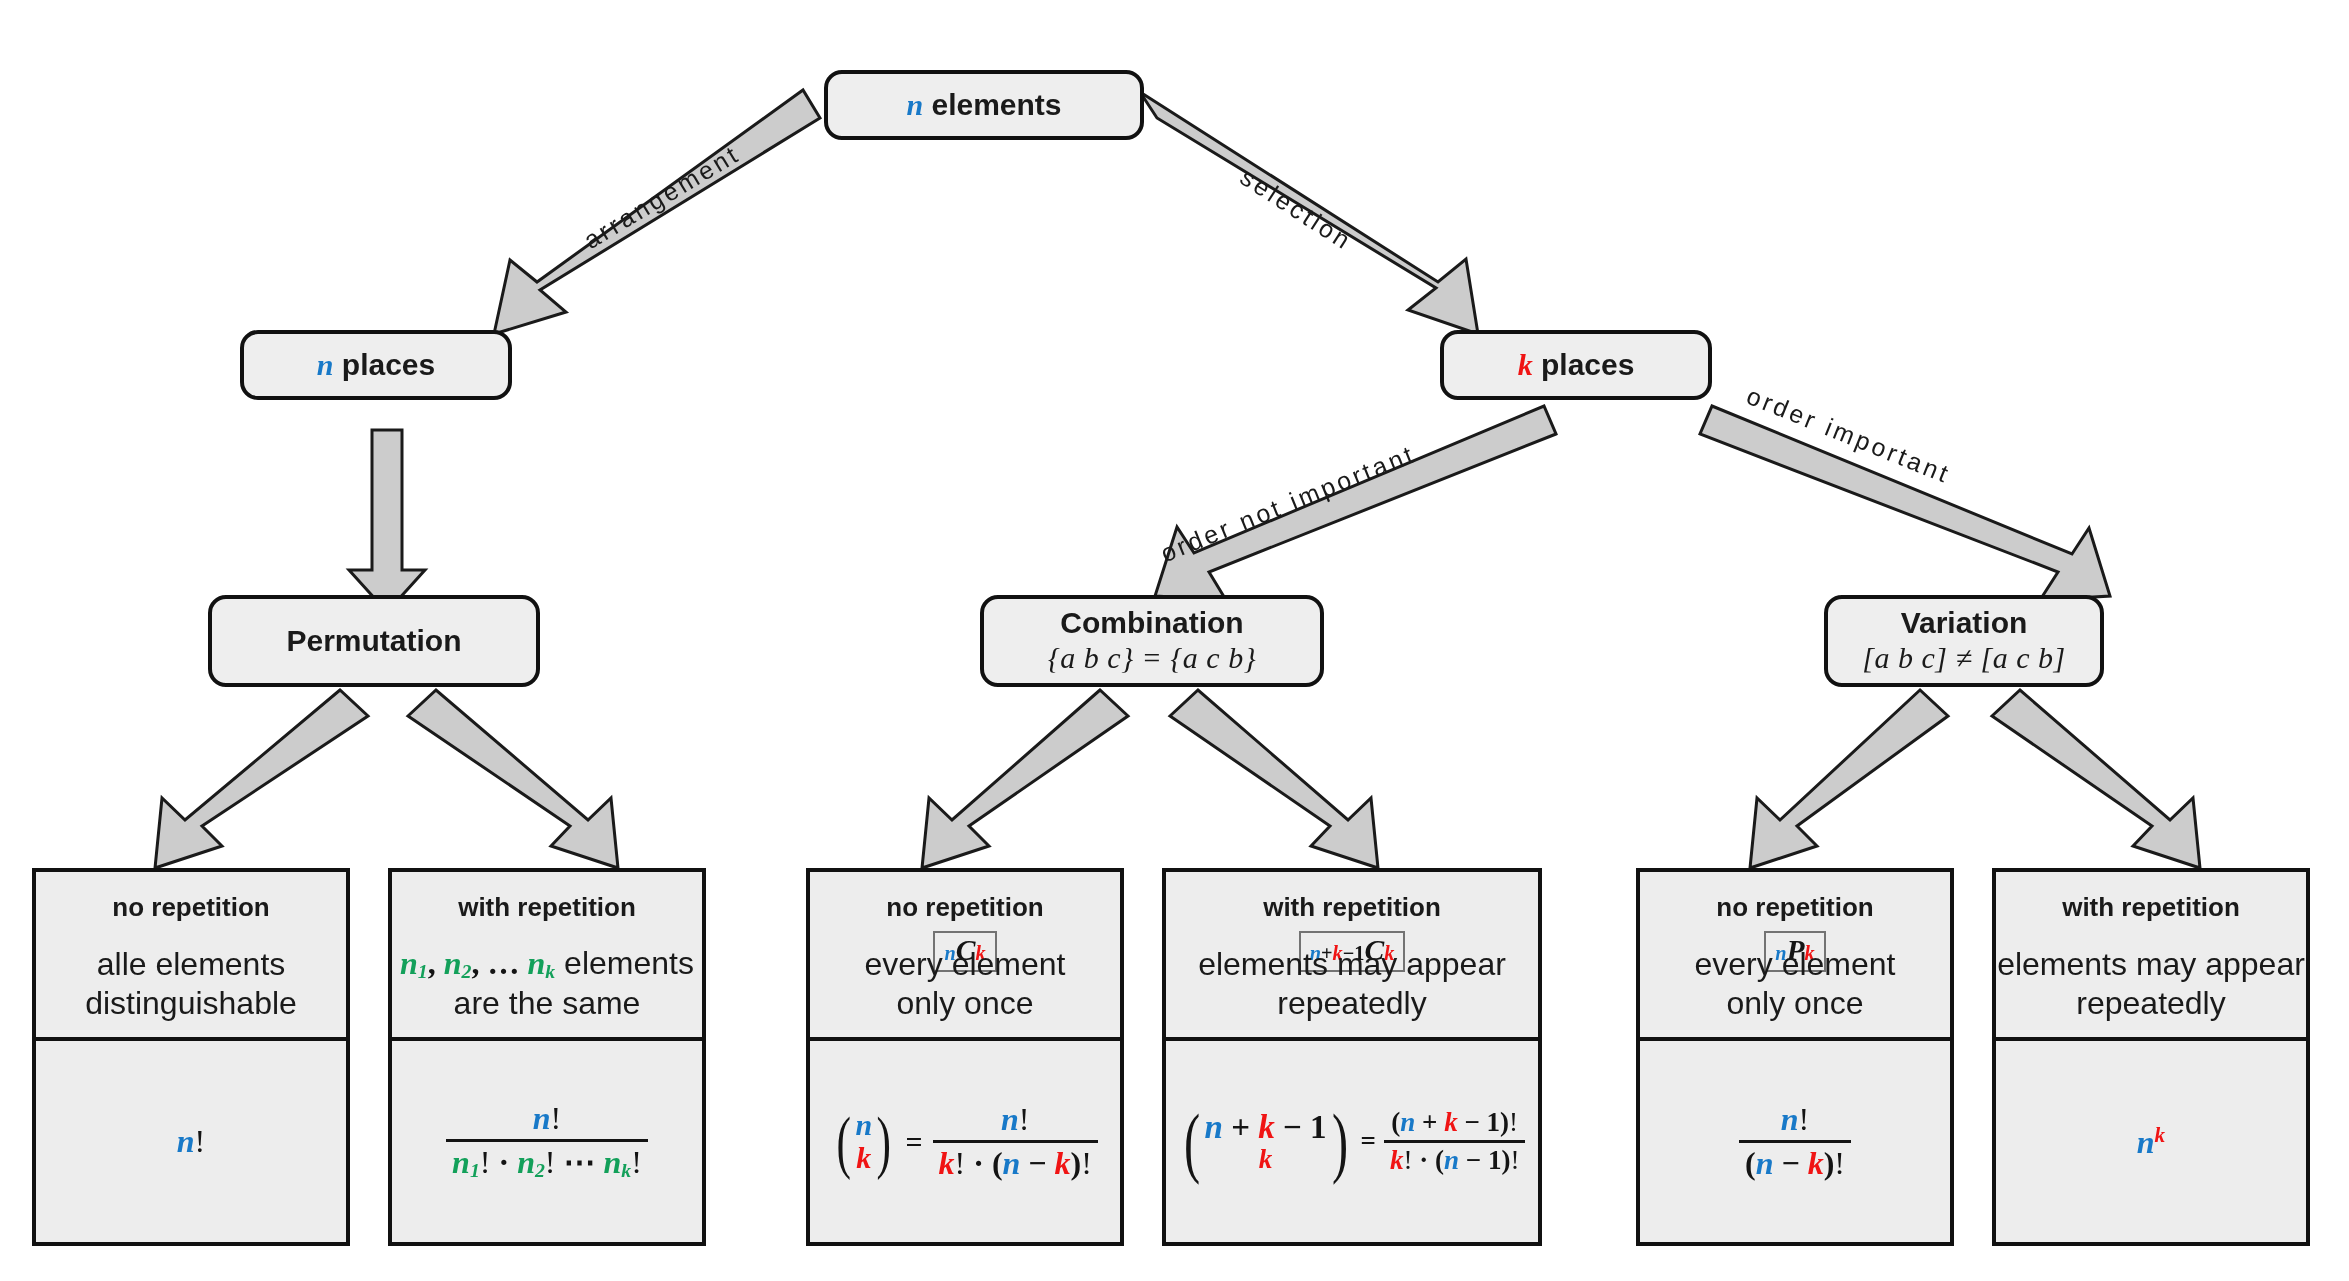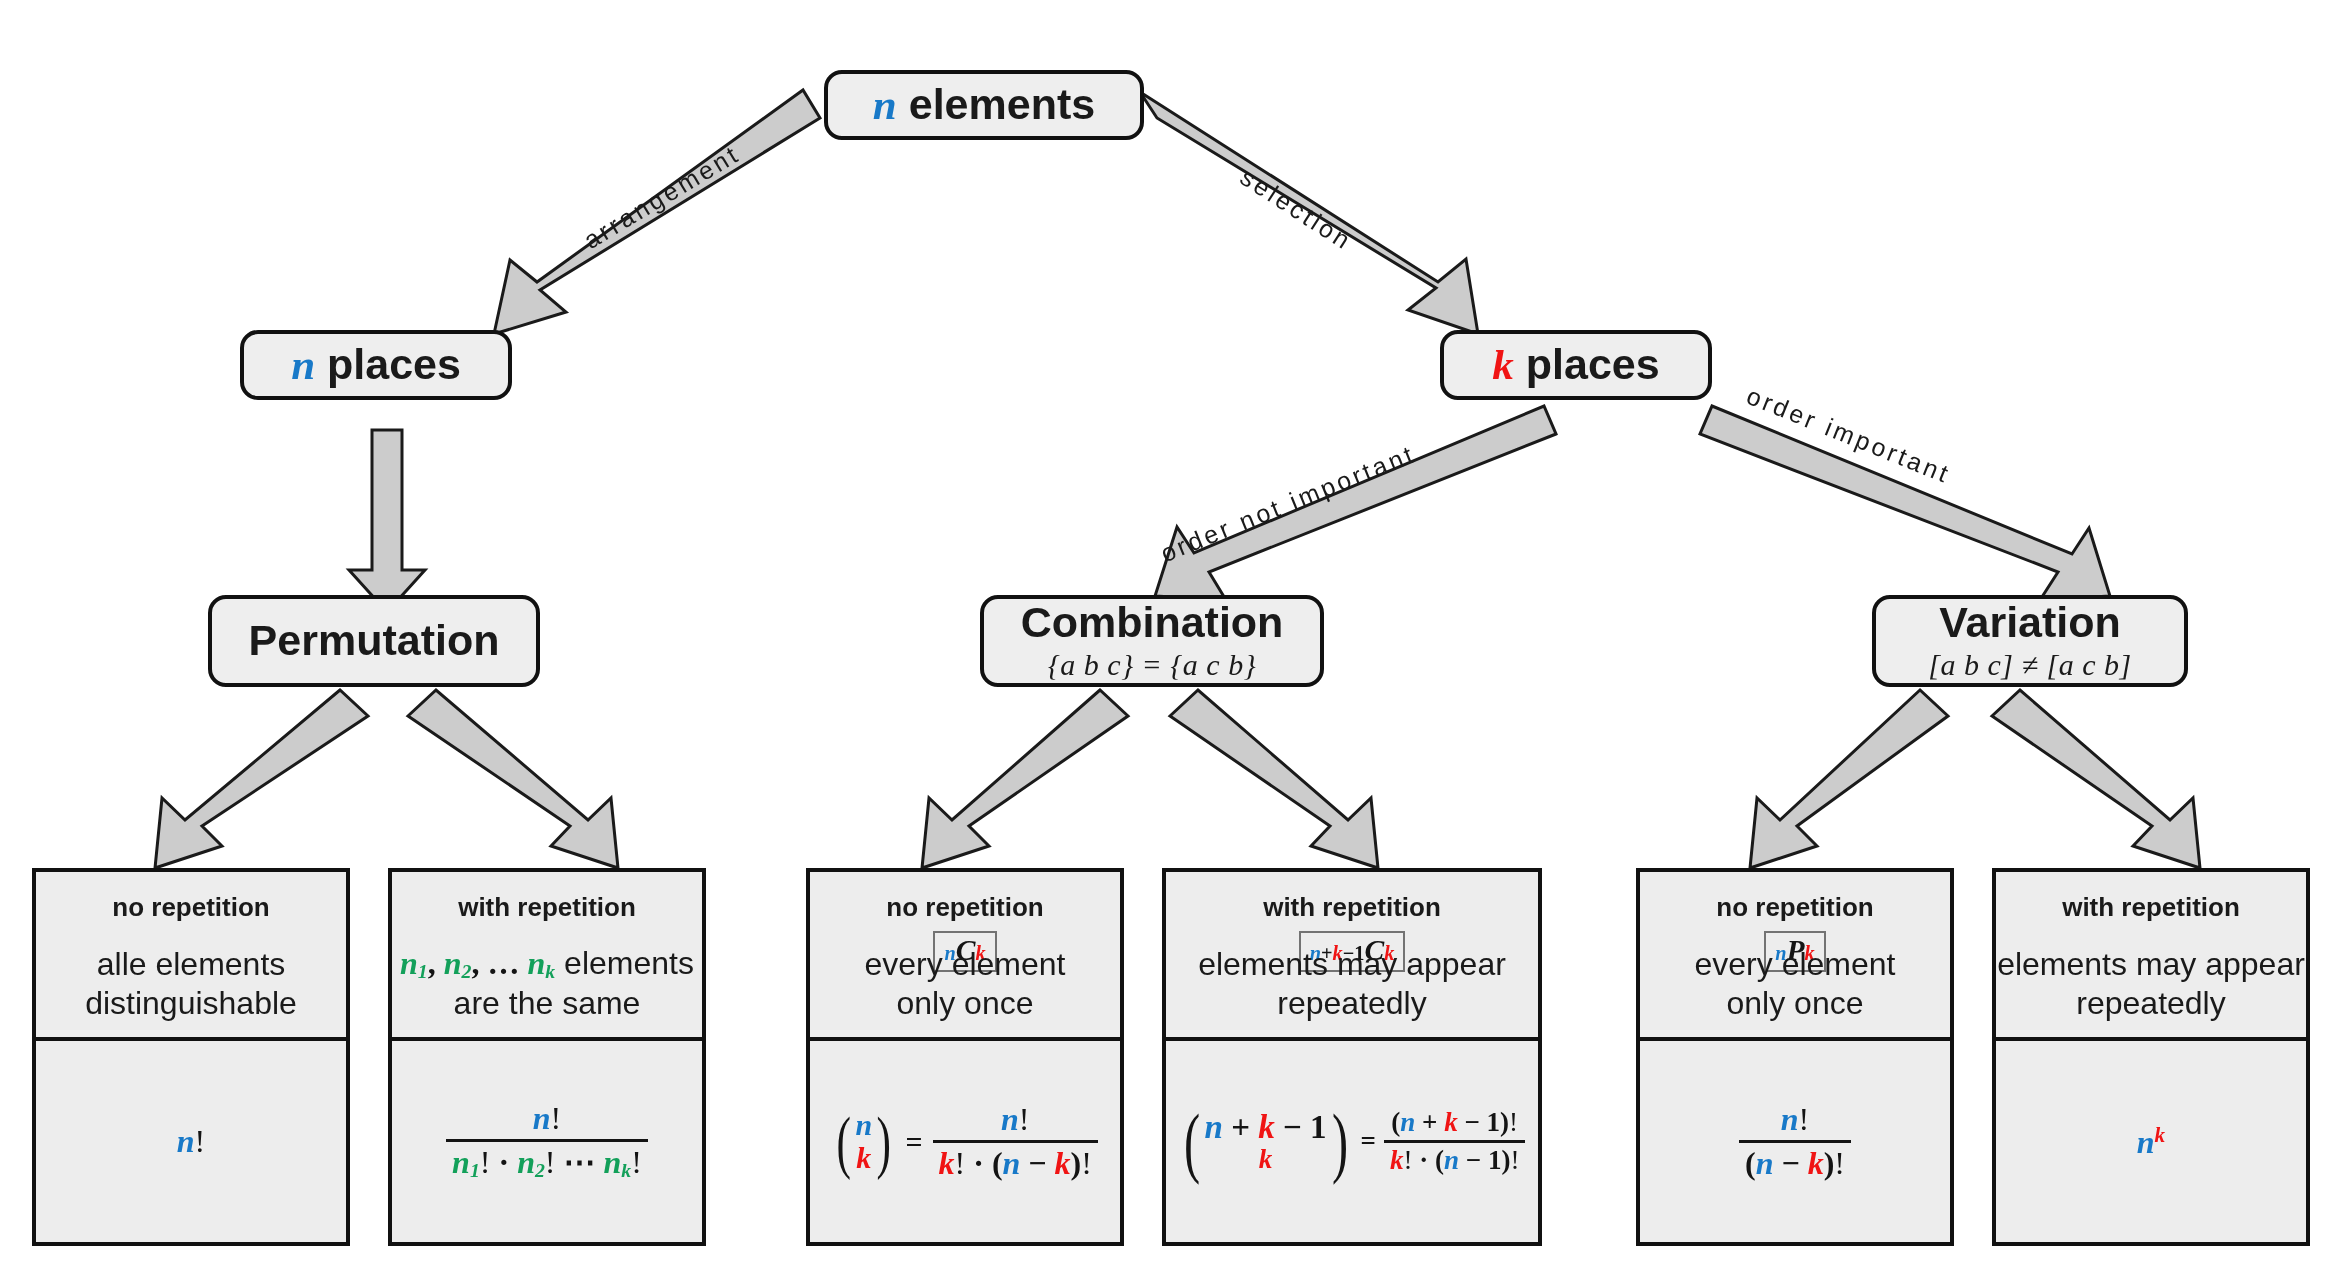--- a/index.html
+++ b/index.html
@@ -11,21 +11,21 @@
   #stage{position:absolute;inset:0;}
   svg#wires{position:absolute;left:0;top:0;width:2349px;height:1281px;pointer-events:none;}
 
   
   .node{
     position:absolute;box-sizing:border-box;
     background:#eeeeee;border:4px solid #111111;border-radius:18px;
     display:flex;flex-direction:column;align-items:center;justify-content:center;
     text-align:center;z-index:3;
   }
-  .node .title{font-size:43px;font-weight:bold;color:#1a1a1a;line-height:1.05;white-space:nowrap;}
+  .node .title{font-size:30px;font-weight:bold;color:#1a1a1a;line-height:1.05;white-space:nowrap;}
   .node .sub{
     font-family:"Liberation Serif",serif;font-style:italic;
     font-size:30px;color:#1a1a1a;margin-top:3px;white-space:nowrap;letter-spacing:.5px;
   }
 
   
   .card{
     position:absolute;box-sizing:border-box;
     background:#ededed;border:4px solid #111111;
     display:flex;flex-direction:column;z-index:3;
@@ -169,21 +169,21 @@
 
   <div class="node" style="left:980px;top:595px;width:344px;height:92px;">
     <div class="title">Combination</div>
     <div class="sub">{a b c} = {a c b}</div>
   </div>
 
   <div class="node" style="left:208px;top:595px;width:332px;height:92px;">
     <div class="title">Permutation</div>
   </div>
 
-  <div class="node" style="left:1824px;top:595px;width:316px;height:92px;margin-left:48px;">
+  <div class="node" style="left:1824px;top:595px;width:280px;height:92px;">
     <div class="title">Variation</div>
     <div class="sub">[a b c] ≠ [a c b]</div>
   </div>
 
   <div class="card" style="left:32px;top:868px;width:318px;height:378px;">
     <div class="upper">
       <div class="hdr">no repetition</div>
       <div class="desc">
         <div>alle elements</div>
         <div>distinguishable</div>

